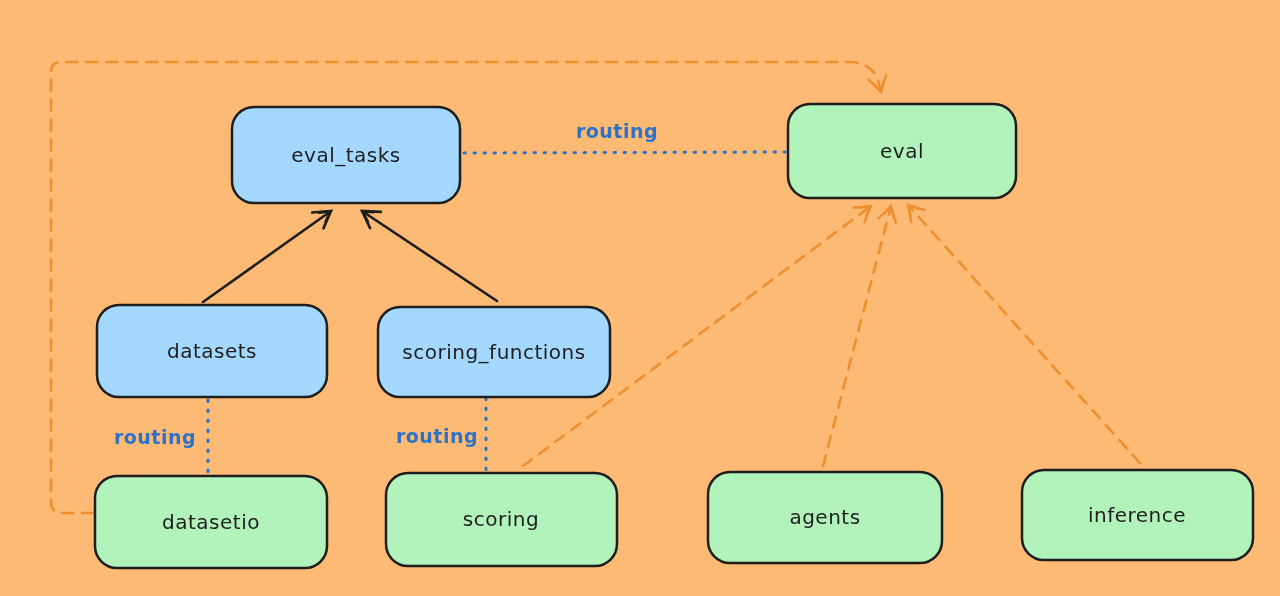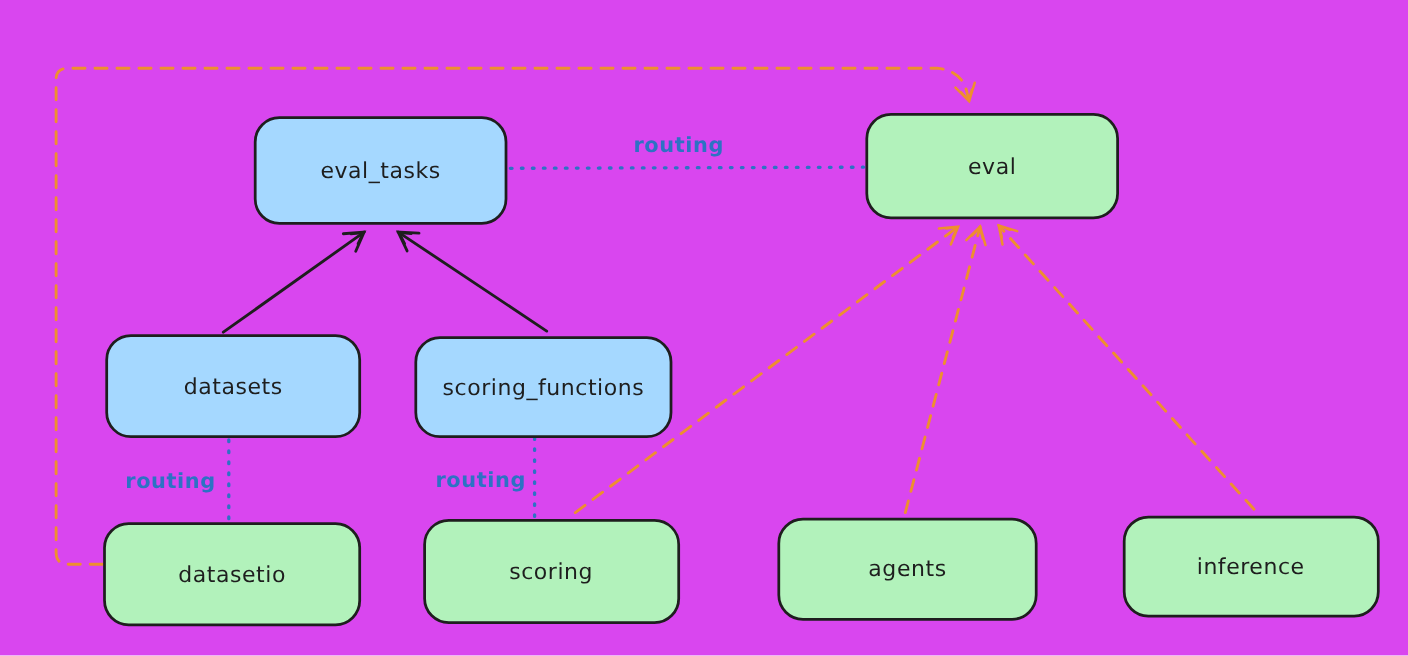--- a/index.html
+++ b/index.html
@@ -5,21 +5,21 @@
   html, body {
     margin: 0;
     padding: 0;
     background: #ffffff;
     font-family: "DejaVu Sans", sans-serif;
   }
   .canvas {
     position: relative;
     width: 1280px;
     height: 596px;
-    background: #d946ef;
+    background: #fdba74;
     overflow: hidden;
   }
   svg { display: block; }
   .node-rect {
     stroke: #1e1e1e;
     stroke-width: 2.5;
   }
   .node-label {
     font-family: "DejaVu Sans", sans-serif;
     font-size: 20px;

